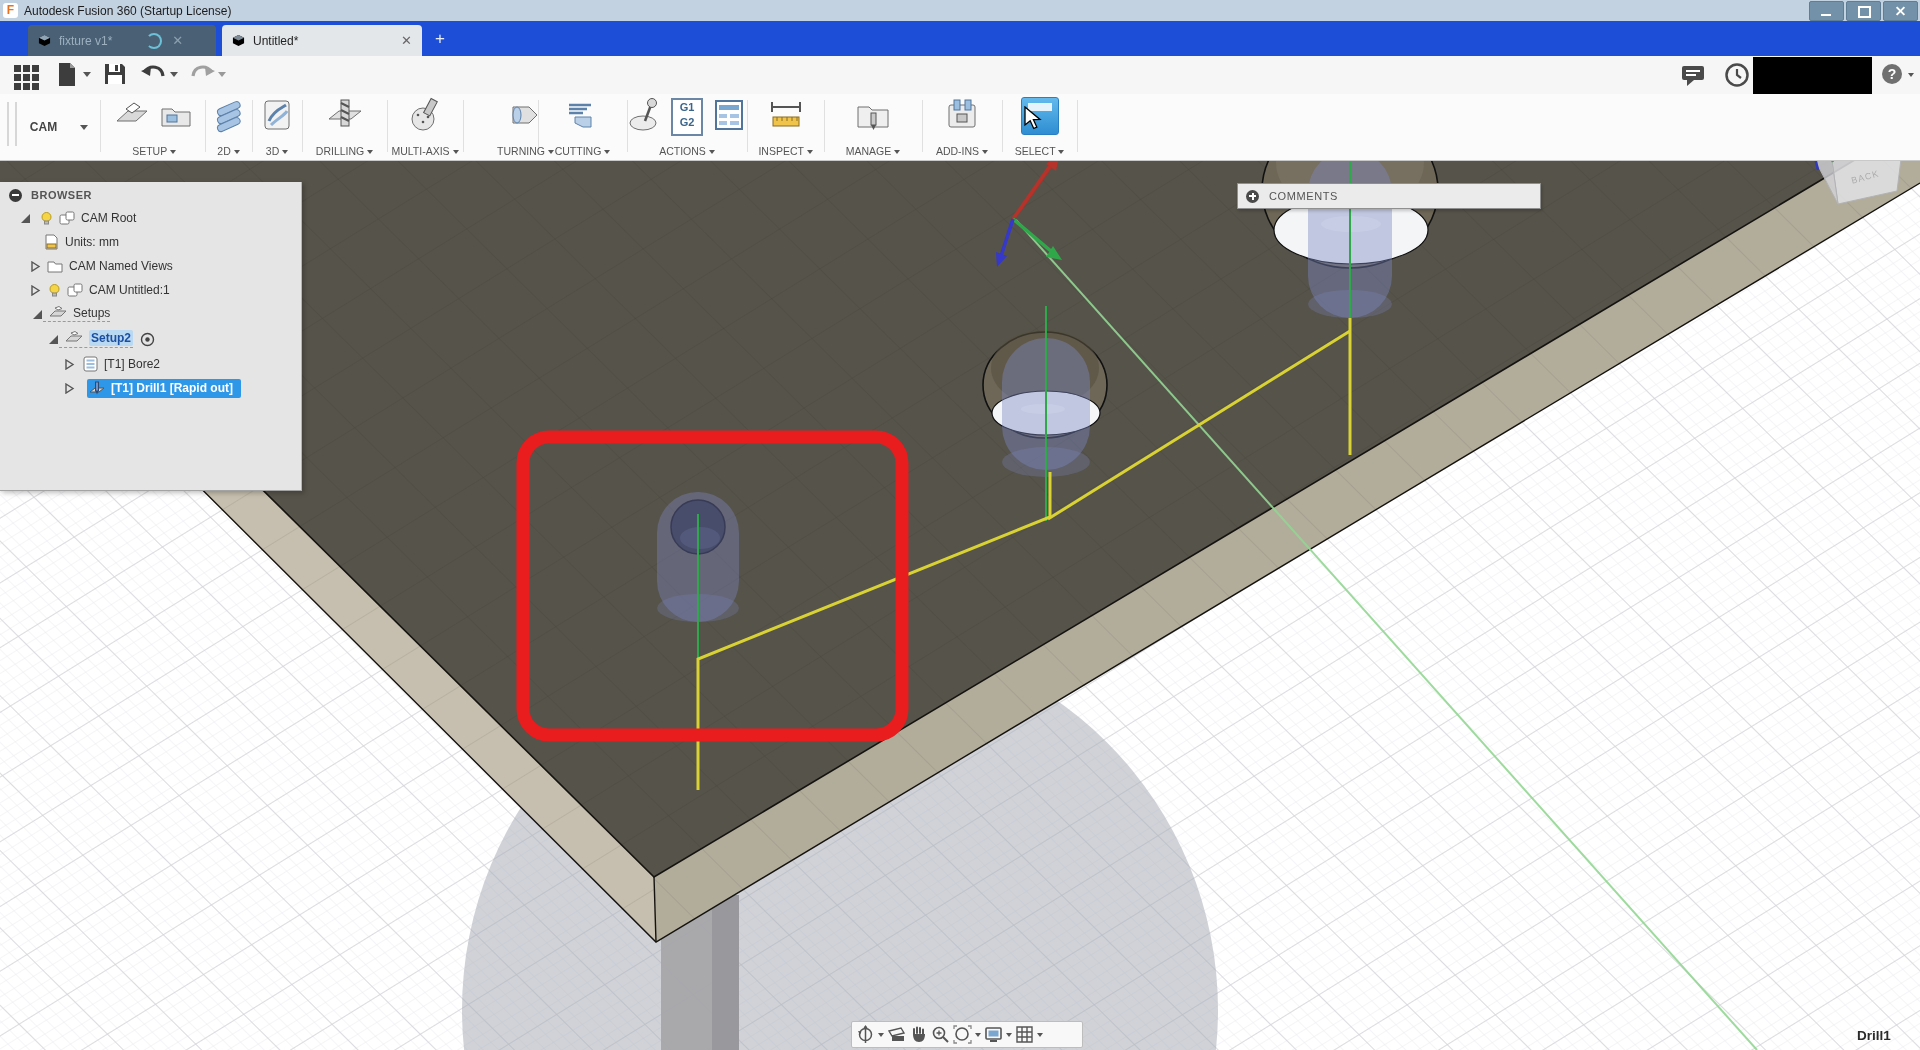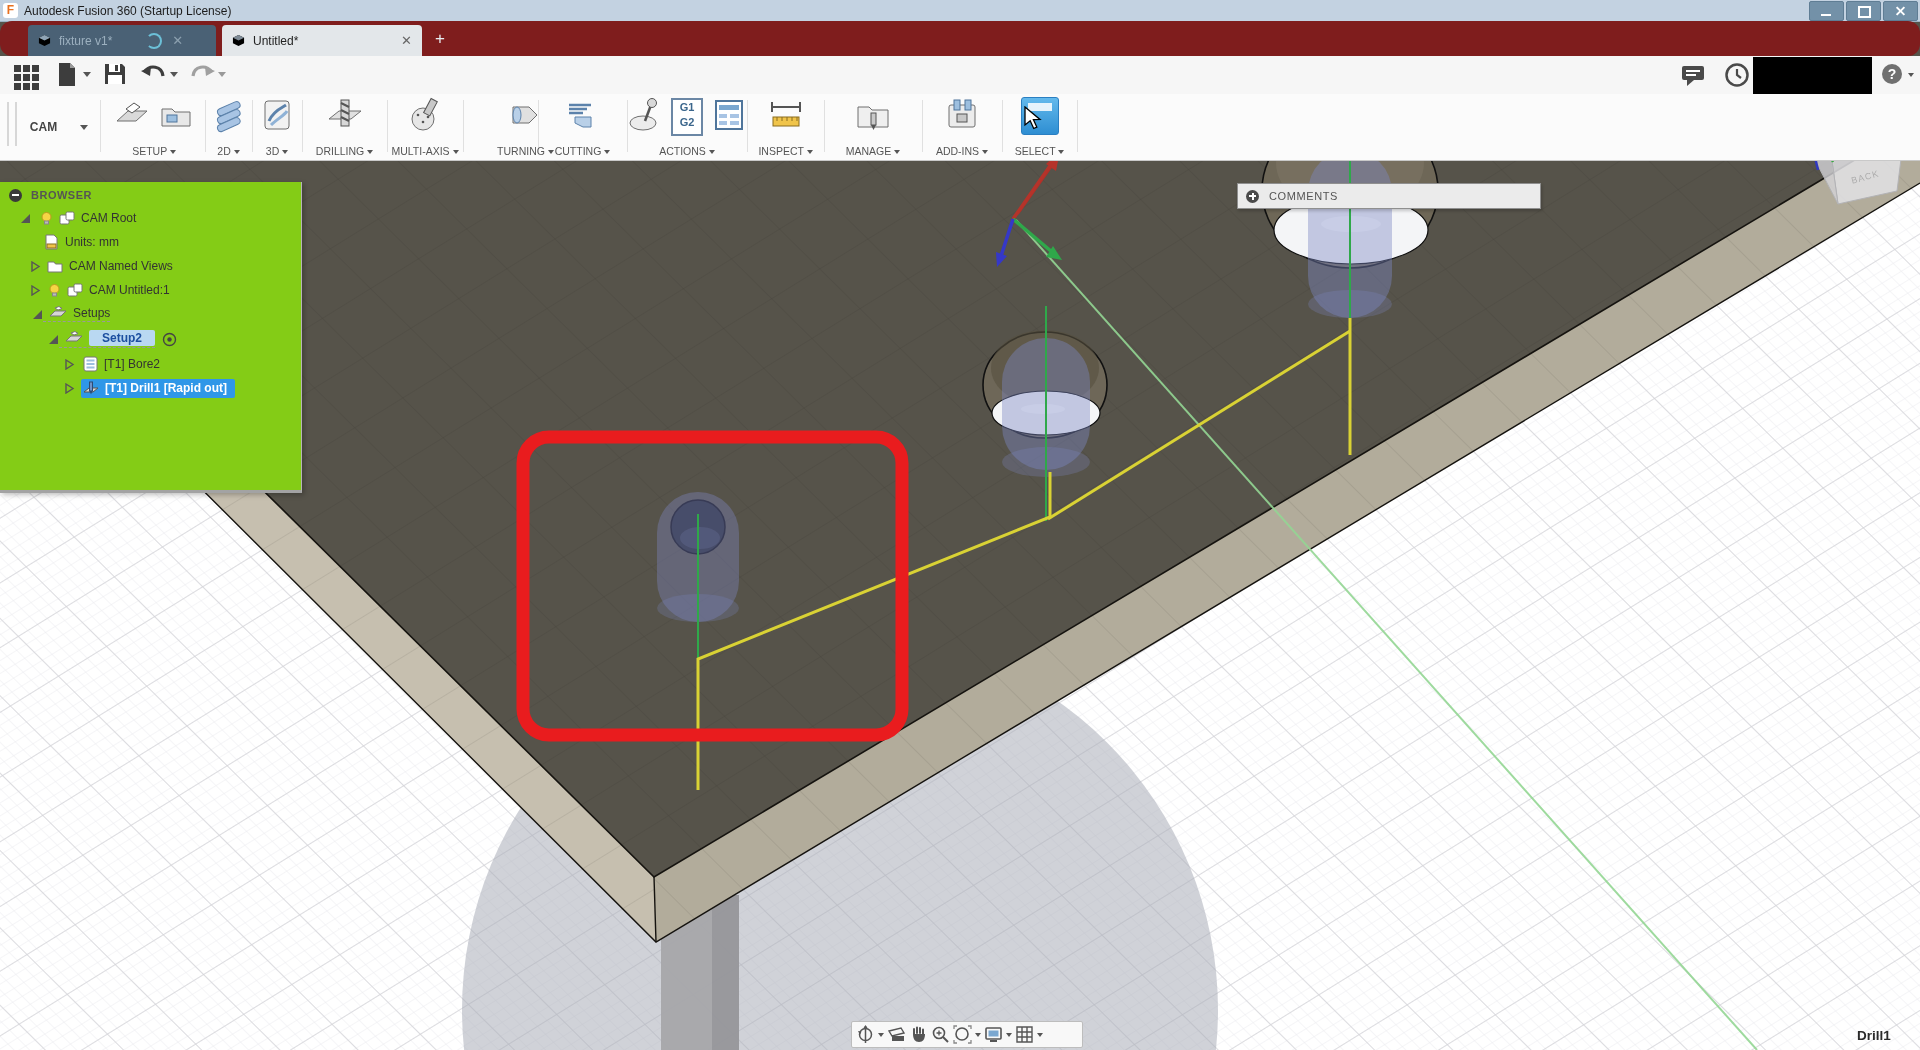--- a/index.html
+++ b/index.html
@@ -15,21 +15,21 @@
   .win-title{font-size:12px;color:#1c1c1c;}
   .win-btns{position:absolute;right:2px;top:1px;display:flex;gap:2px;}
   .win-btn{width:33px;height:18px;background:#7globox;background:#7391a8;border:1px solid #5f7d94;
     border-radius:2px;position:relative;}
   .win-btn .bar{position:absolute;left:11px;top:12px;width:10px;height:2px;background:#fff;}
   .win-btn .box{position:absolute;left:11px;top:4px;width:9px;height:8px;border:2px solid #fff;}
   .win-btn .x1,.win-btn .x2{position:absolute;left:11px;top:8px;width:11px;height:2px;background:#fff;}
   .win-btn .x1{transform:rotate(45deg);} .win-btn .x2{transform:rotate(-45deg);}
 
   
-  .tabbar{left:0;top:21px;width:1920px;height:35px;background:#7f1d1d;z-index:40;border-radius:12px;}
+  .tabbar{left:0;top:21px;width:1920px;height:35px;background:#1d4ed8;z-index:40;}
   .doc-tab{position:absolute;top:4px;height:31px;border-radius:4px 4px 0 0;display:flex;
     align-items:center;font-size:12px;}
   .tab-inactive{left:28px;width:188px;background:#49607356;background:#4a6175;color:#9cb0bf;}
   .tab-active{left:222px;width:200px;background:#e3e7ea;color:#222;}
   .cube-ico{width:15px;height:13px;margin:0 7px 0 9px;}
   .sync-ico{width:12px;height:12px;border:2px solid #6cc0d8;border-radius:50%;margin-left:34px;
     border-left-color:transparent;}
   .tab-x{margin-left:10px;font-size:13px;color:#8ca0af;}
   .tab-active .tab-x{color:#666;margin-left:auto;margin-right:10px;}
   .tab-plus{position:absolute;left:430px;top:8px;width:20px;height:20px;color:#e8eef2;
@@ -60,32 +60,32 @@
     color:#555;white-space:nowrap;}
   .rdiv{position:absolute;top:6px;width:1px;height:52px;background:#e0e0e0;}
   .ricon{width:36px;height:36px;}
   .g1g2-box{width:28px;height:34px;margin-top:1px;border:2px solid #6b87a5;background:#fff;
     color:#3b668c;font-size:11px;font-weight:bold;line-height:15px;text-align:center;}
   .select-tile{width:36px;height:36px;border-radius:3px;border:1px solid #2a7fc2;
     background:linear-gradient(#63b9ec,#2e8ed2);}
   .select-tile div{margin:5px auto 0;width:24px;height:8px;background:rgba(255,255,255,.85);}
 
   
-  .browser{left:0;top:182px;width:301px;height:308px;background:#84cc16;z-index:30;
-    border-right:1px solid #b5b5b5;border-bottom:3px solid #a3a3a3;
+  .browser{left:0;top:182px;width:301px;height:308px;background:#e5e5e5;z-index:30;
+    border-right:1px solid #b5b5b5;border-bottom:1px solid #a3a3a3;
     box-shadow:2px 2px 5px rgba(0,0,0,.25);font-size:12px;color:#333;text-align:right;}
   .brow-head{height:26px;display:flex;align-items:center;font-size:11px;font-weight:bold;
     letter-spacing:.5px;color:#555;}
   .collapse-dot{width:13px;height:13px;border-radius:50%;background:#3a3a3a;margin:0 9px 0 9px;position:relative;}
   .collapse-dot::after{content:"";position:absolute;left:3px;top:5.5px;width:7px;height:2px;background:#fff;}
   .trow{position:absolute;height:22px;display:flex;align-items:center;}
   .tri{width:11px;height:11px;flex:none;}
   .tlabel{margin-left:6px;white-space:nowrap;}
   .dashed-u{border-bottom:1px dashed #9a9a9a;padding-bottom:1px;}
-  .setup2-hl{background:#b9d8f2;border-radius:2px;padding:1px 13px;color:#1c4fa0;font-weight:bold;}
+  .setup2-hl{background:#b9d8f2;border-radius:2px;padding:1px 2px;color:#1c4fa0;font-weight:bold;}
   .sel-row{background:#2f97e8;border-radius:2px;color:#fff;font-weight:bold;
     display:flex;align-items:center;padding:2px 8px 2px 2px;}
 
   
   .comments{left:1237px;top:183px;width:302px;height:24px;background:#ebebeb;
     border:1px solid #8f8f8f;z-index:20;display:flex;align-items:center;
     font-size:11px;letter-spacing:.6px;color:#555;box-shadow:1px 2px 3px rgba(0,0,0,.2);}
   .plus-circle{width:13px;height:13px;border-radius:50%;background:#4a4a4a;margin:0 10px 0 8px;
     position:relative;flex:none;}
   .plus-circle::before{content:"";position:absolute;left:3px;top:5.5px;width:7px;height:2px;background:#fff;}
@@ -556,21 +556,21 @@
         </svg>
       <svg width="15" height="16" style="margin-left:8px;" viewBox="0 0 15 16">
         <rect x="1" y="1" width="13" height="14" rx="2" fill="#fff" stroke="#777"></rect>
         <rect x="3.5" y="3.5" width="8" height="2" fill="#9dbfdf"></rect>
           <rect x="3.5" y="7" width="8" height="2" fill="#9dbfdf"></rect>
           <rect x="3.5" y="10.5" width="8" height="2" fill="#9dbfdf"></rect>
         </svg>
       <span class="tlabel">[T1] Bore2</span>
     </div>
 
-    <div class="trow" style="left:64px;top:195px;">
+    <div class="trow" style="left:64px;top:195px;gap:6px;">
       <svg class="tri" viewBox="0 0 11 11">
           <polygon points="2,1 9,5.5 2,10" fill="none" stroke="#555" stroke-width="1.4"></polygon>
         </svg>
       <span class="sel-row" style="margin-left:6px;">
         <svg width="16" height="15" viewBox="0 0 16 15">
           <polygon points="1,11 6,7 15,7 10,11" fill="#d6d6d6" stroke="#555"></polygon>
           <rect x="6.5" y="1" width="3" height="9" fill="#6f93c8" stroke="#2d4a73"></rect>
           <polygon points="6.5,10 9.5,10 8,13.5" fill="#2d4a73"></polygon>
           </svg>
         <span class="tlabel">[T1] Drill1 [Rapid out]</span>

